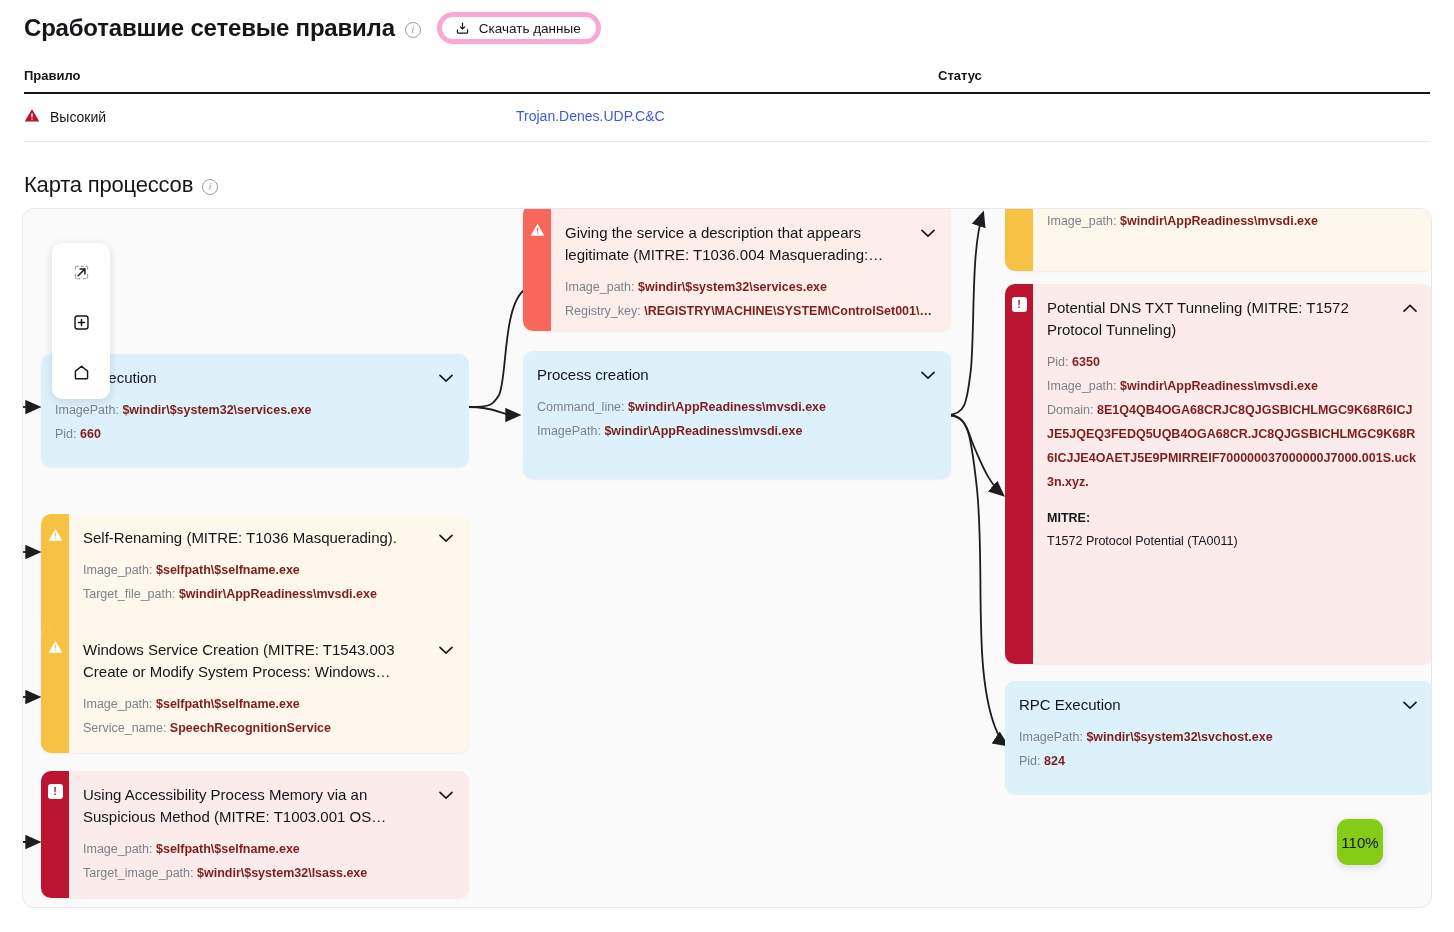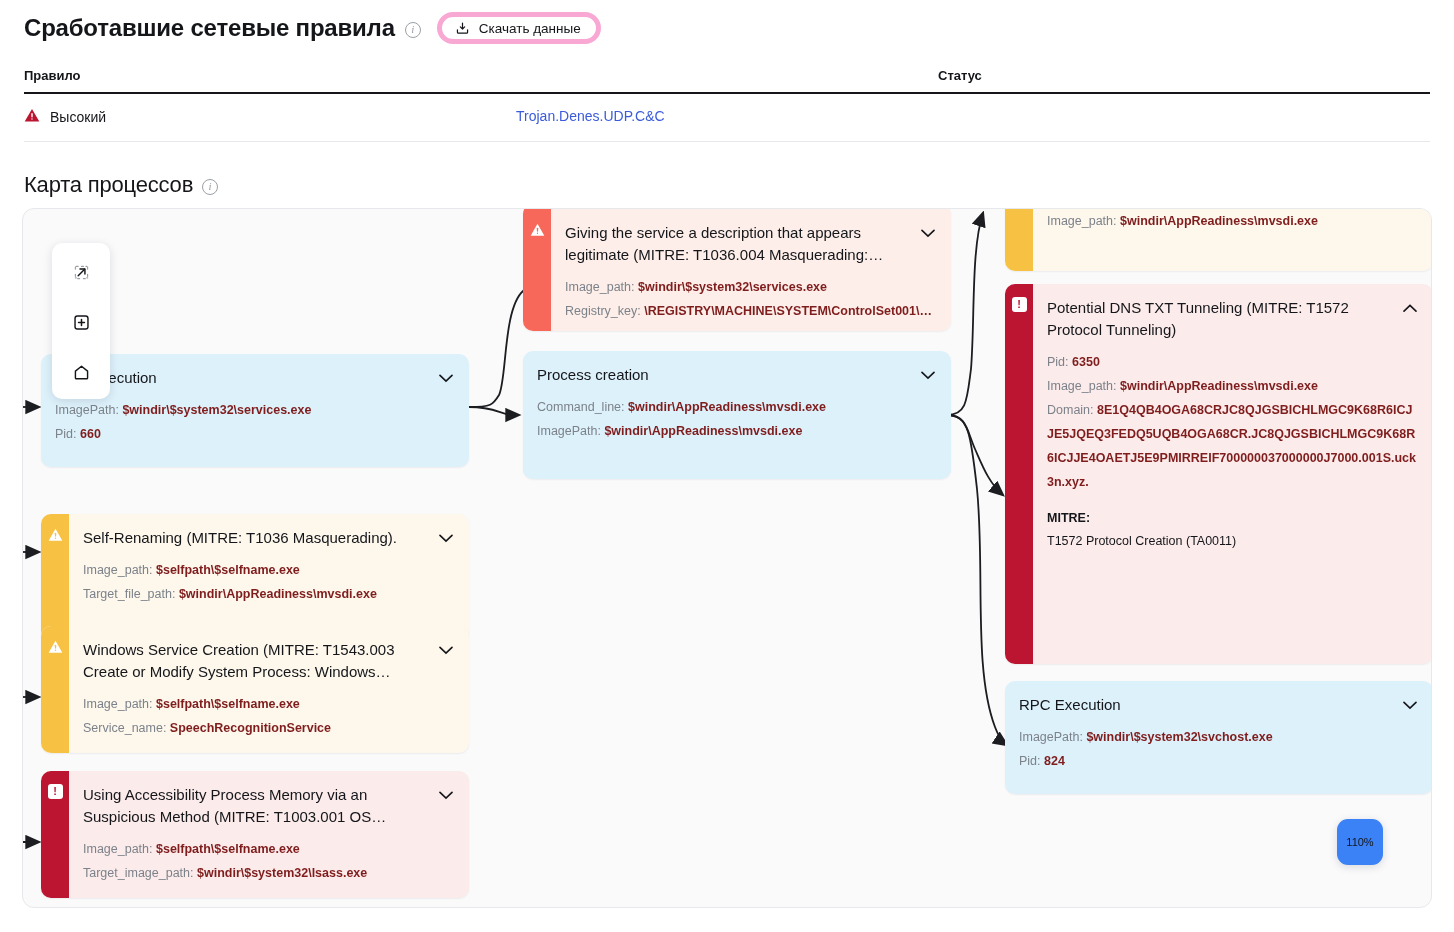--- a/index.html
+++ b/index.html
@@ -112,24 +112,24 @@
     position: absolute; left: 52px; top: 243px;
     width: 58px; background: #fff; border-radius: 10px;
     box-shadow: 0 2px 10px rgba(16,24,40,.13);
     display: flex; flex-direction: column; align-items: center;
     padding: 18px 0 16px 0; gap: 28px; z-index: 30;
   }
   .tb-btn { width: 22px; height: 22px; cursor: pointer; display: flex; align-items: center; justify-content: center; }
 
   .zoom-badge {
     position: absolute; right: 48px; bottom: 42px;
-    width: 46px; height: 46px; background: #3b82f6;
+    width: 46px; height: 46px; background: #84cc16;
     border-radius: 11px; box-shadow: 0 2px 8px rgba(16,24,40,.14);
     display: flex; align-items: center; justify-content: center;
-    font-size: 11px; color: #14161a; z-index: 30; cursor: pointer;
+    font-size: 15px; color: #14161a; z-index: 30; cursor: pointer;
   }
 </style>
 </head>
 <body>
 
 <div class="page">
 
   <div class="section-head">
     <div class="section-title">Сработавшие сетевые правила</div>
     <div class="info-icon">i</div>
@@ -339,21 +339,21 @@
           <div class="chev">
             <svg width="14" height="9" viewBox="0 0 14 9">
                 <path d="M1 7.2 7 1.4l6 5.8" stroke="#14161a" stroke-width="1.6" fill="none" stroke-linecap="round"></path>
               </svg>
           </div>
         </div>
         <div class="kv first"><span>Pid:</span> <b>6350</b></div>
         <div class="kv"><span>Image_path:</span> <b>$windir\AppReadiness\mvsdi.exe</b></div>
         <div class="kv"><span>Domain:</span> <b>8E1Q4QB4OGA68CRJC8QJGSBICHLMGC9K68R6ICJJE5JQEQ3FEDQ5UQB4OGA68CR.JC8QJGSBICHLMGC9K68R6ICJJE4OAETJ5E9PMIRREIF700000037000000J7000.001S.uck3n.xyz.</b></div>
         <div class="mitre-lbl">MITRE:</div>
-        <div class="mitre-val">T1572 Protocol Creation (TA0011)</div>
+        <div class="mitre-val">T1572 Protocol Potential (TA0011)</div>
       </div>
     </div>
 
     <div class="card blue" style="left:982px; top:472px; width:428px; height:113px;">
       <div class="body">
         <div class="ctitle-row">
           <div class="ctitle">RPC Execution</div>
           <div class="chev">
             <svg width="14" height="9" viewBox="0 0 14 9">
                 <path d="M1 1.4 7 7.2l6-5.8" stroke="#14161a" stroke-width="1.6" fill="none" stroke-linecap="round"></path>

